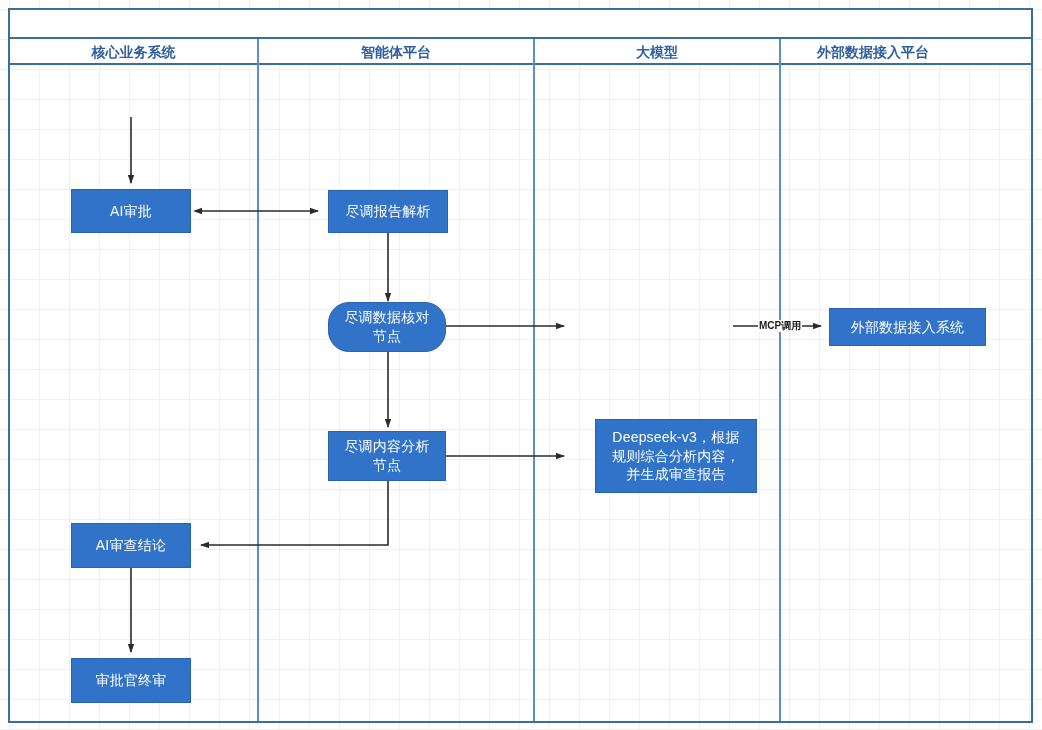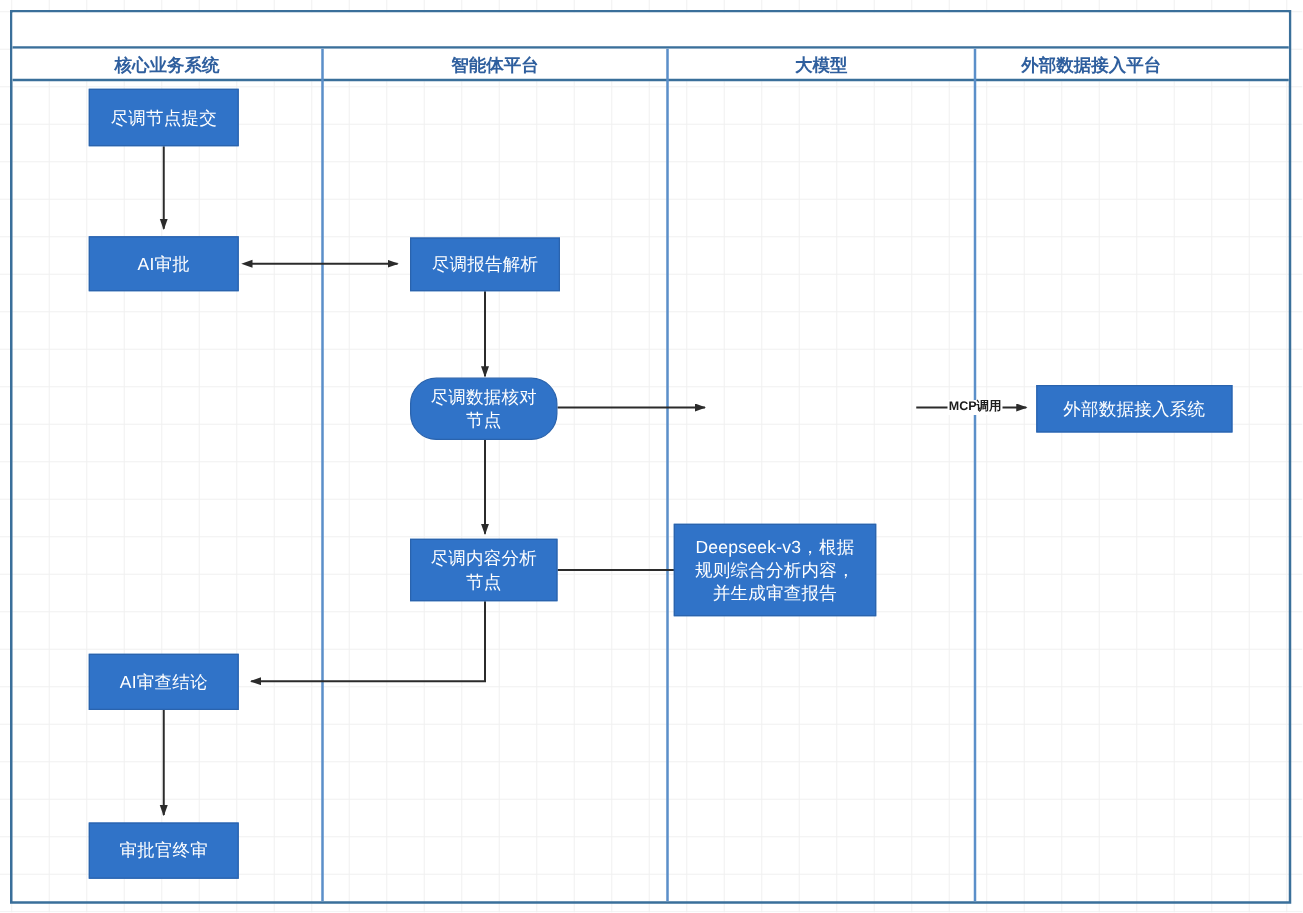--- a/index.html
+++ b/index.html
@@ -158,34 +158,33 @@
 
     <path class="edge" d="M446,456 L564,456" marker-end="url(#arrowEnd)"></path>
 
     <path class="edge" d="M388,481 L388,545 L201,545" marker-end="url(#arrowEnd)"></path>
 
     <path class="edge" d="M131,568 L131,652" marker-end="url(#arrowEnd)"></path>
   </svg>
 
   <div class="edge-label" style="left:758px;top:320px;">MCP调用</div>
 
-  <div class="node" style="left:71px;top:71px;width:120px;height:46px;">尽调节点提交</div>
 
   <div class="node" style="left:71px;top:189px;width:120px;height:44px;">AI审批</div>
 
   <div class="node" style="left:328px;top:190px;width:120px;height:43px;">尽调报告解析</div>
 
   <div class="node" style="left:328px;top:302px;width:118px;height:50px;border-radius:21px;">尽调数据核对
 节点</div>
 
   <div class="node" style="left:328px;top:431px;width:118px;height:50px;">尽调内容分析
 节点</div>
 
 
-  <div class="node" style="left:539px;top:419px;width:162px;height:74px;">Deepseek-v3，根据
+  <div class="node" style="left:595px;top:419px;width:162px;height:74px;">Deepseek-v3，根据
 规则综合分析内容，
 并生成审查报告</div>
 
   <div class="node" style="left:829px;top:308px;width:157px;height:38px;">外部数据接入系统</div>
 
   <div class="node" style="left:71px;top:523px;width:120px;height:45px;text-align:center;">AI审查结论</div>
 
   <div class="node" style="left:71px;top:658px;width:120px;height:45px;">审批官终审</div>
 
 </div>

